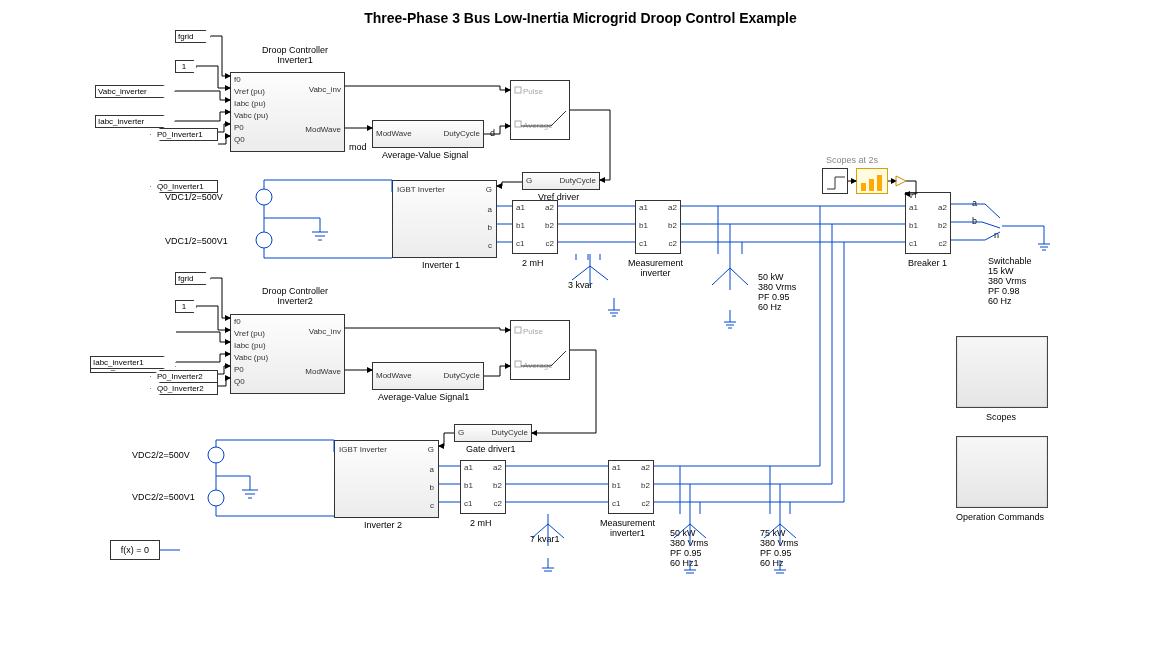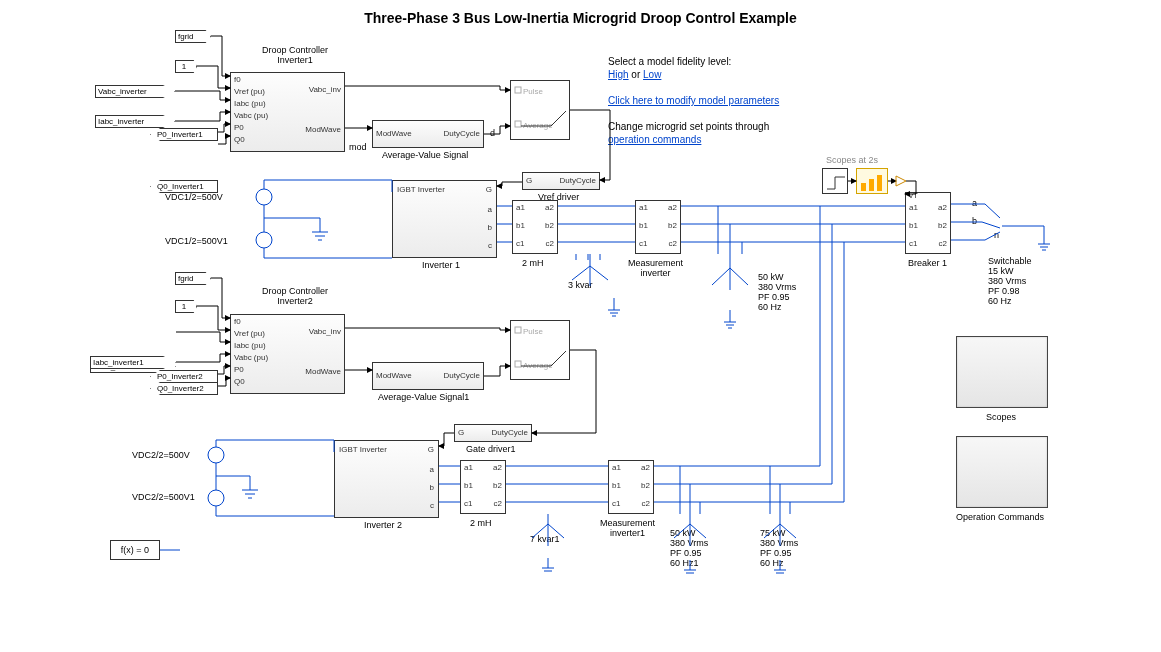--- a/index.html
+++ b/index.html
@@ -91,27 +91,20 @@
     line-height: 1.3;
   }
   .textbox a { color: #0044cc; text-decoration: underline; cursor: pointer; }
 </style>
 </head>
 <body>
 
 <div class="canvas">
   <div class="title">Three-Phase 3 Bus Low-Inertia Microgrid Droop Control Example</div>
 
-  <div class="textbox" style="left:608px; top:55px; width:240px;">
-    <span>Select a model fidelity level:</span><br>
-    <a>High</a><span> or </span><a>Low</a><br><br>
-    <a>Click here to modify model parameters</a><br><br>
-    <span>Change microgrid set points through</span><br>
-    <a>operation commands</a>
-  </div>
 
   <div class="goto" style="left:175px; top:30px; width:36px;">fgrid</div>
   <div class="goto" style="left:175px; top:60px; width:22px; text-align:center;">1</div>
   <div class="goto" style="left:95px; top:85px; width:80px;">Vabc_inverter</div>
   <div class="goto" style="left:95px; top:115px; width:80px;">Iabc_inverter</div>
   <div class="from" style="left:150px; top:128px; width:68px;">P0_Inverter1</div>
   <div class="from" style="left:150px; top:140px; width:68px;margin-top:40px;">Q0_Inverter1</div>
 
   <div class="label" style="left:250px; top:45px; text-align:center; width:90px; white-space:pre;">Droop Controller
 Inverter1</div>

